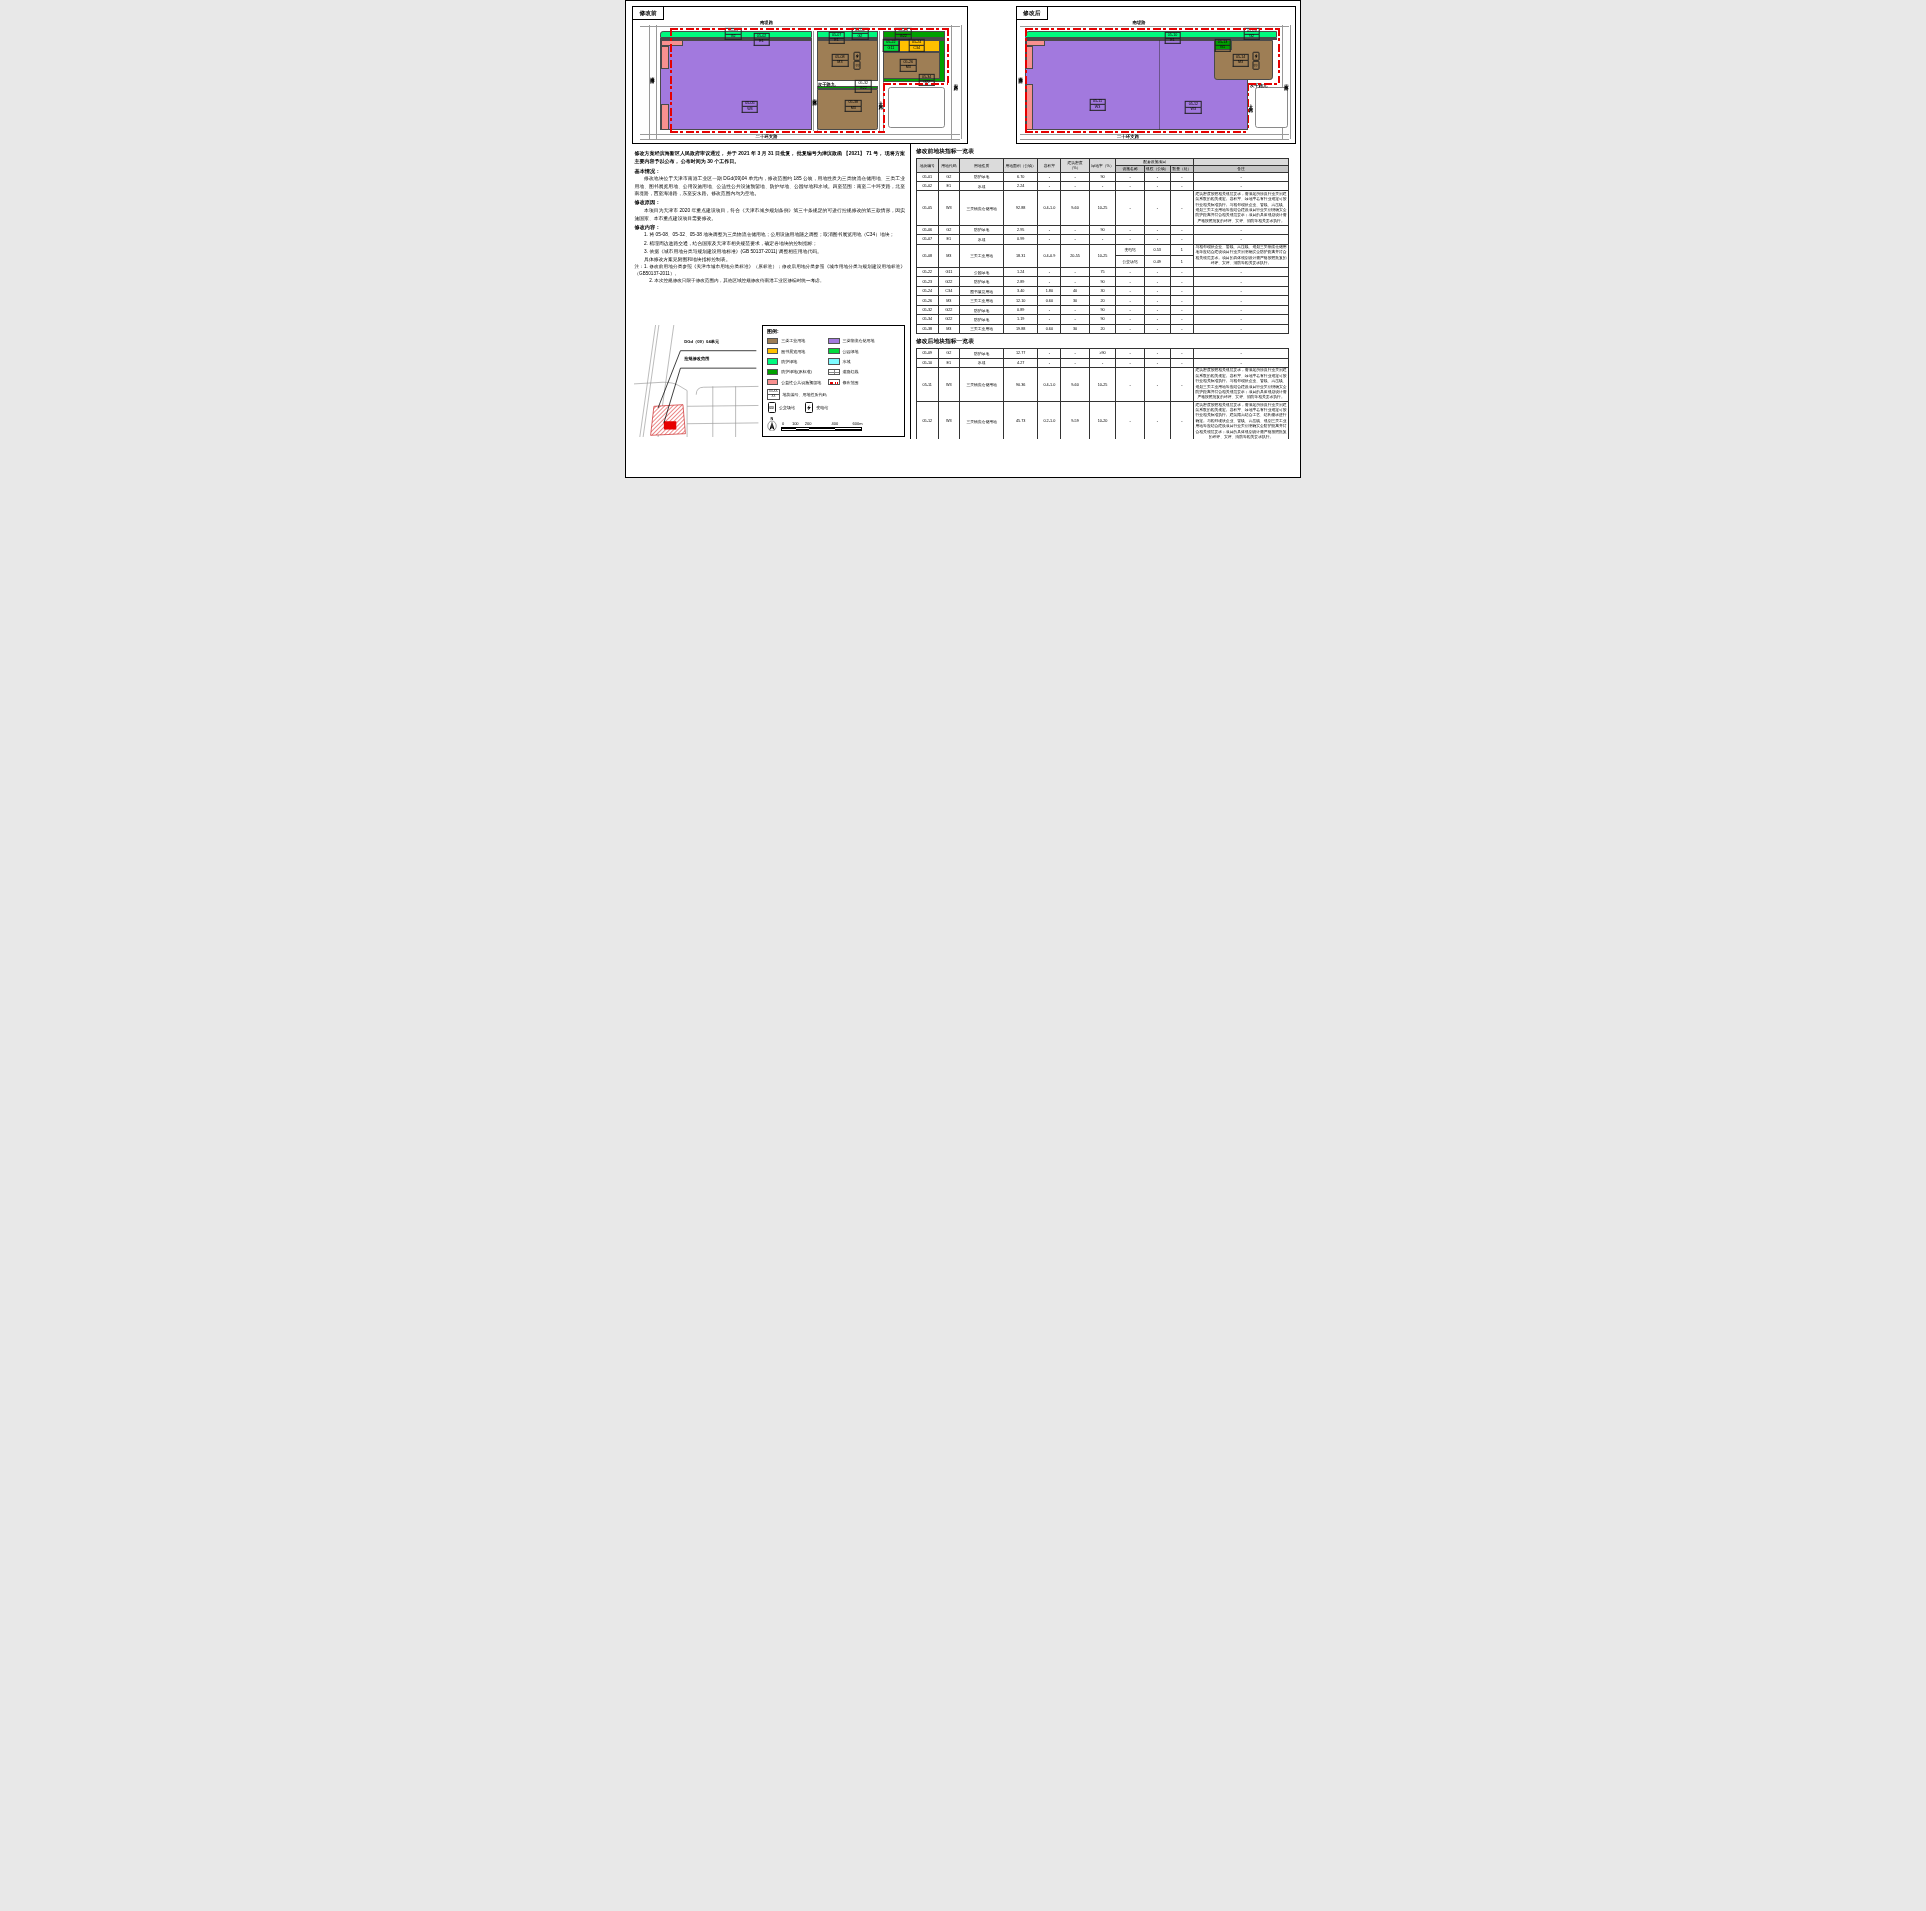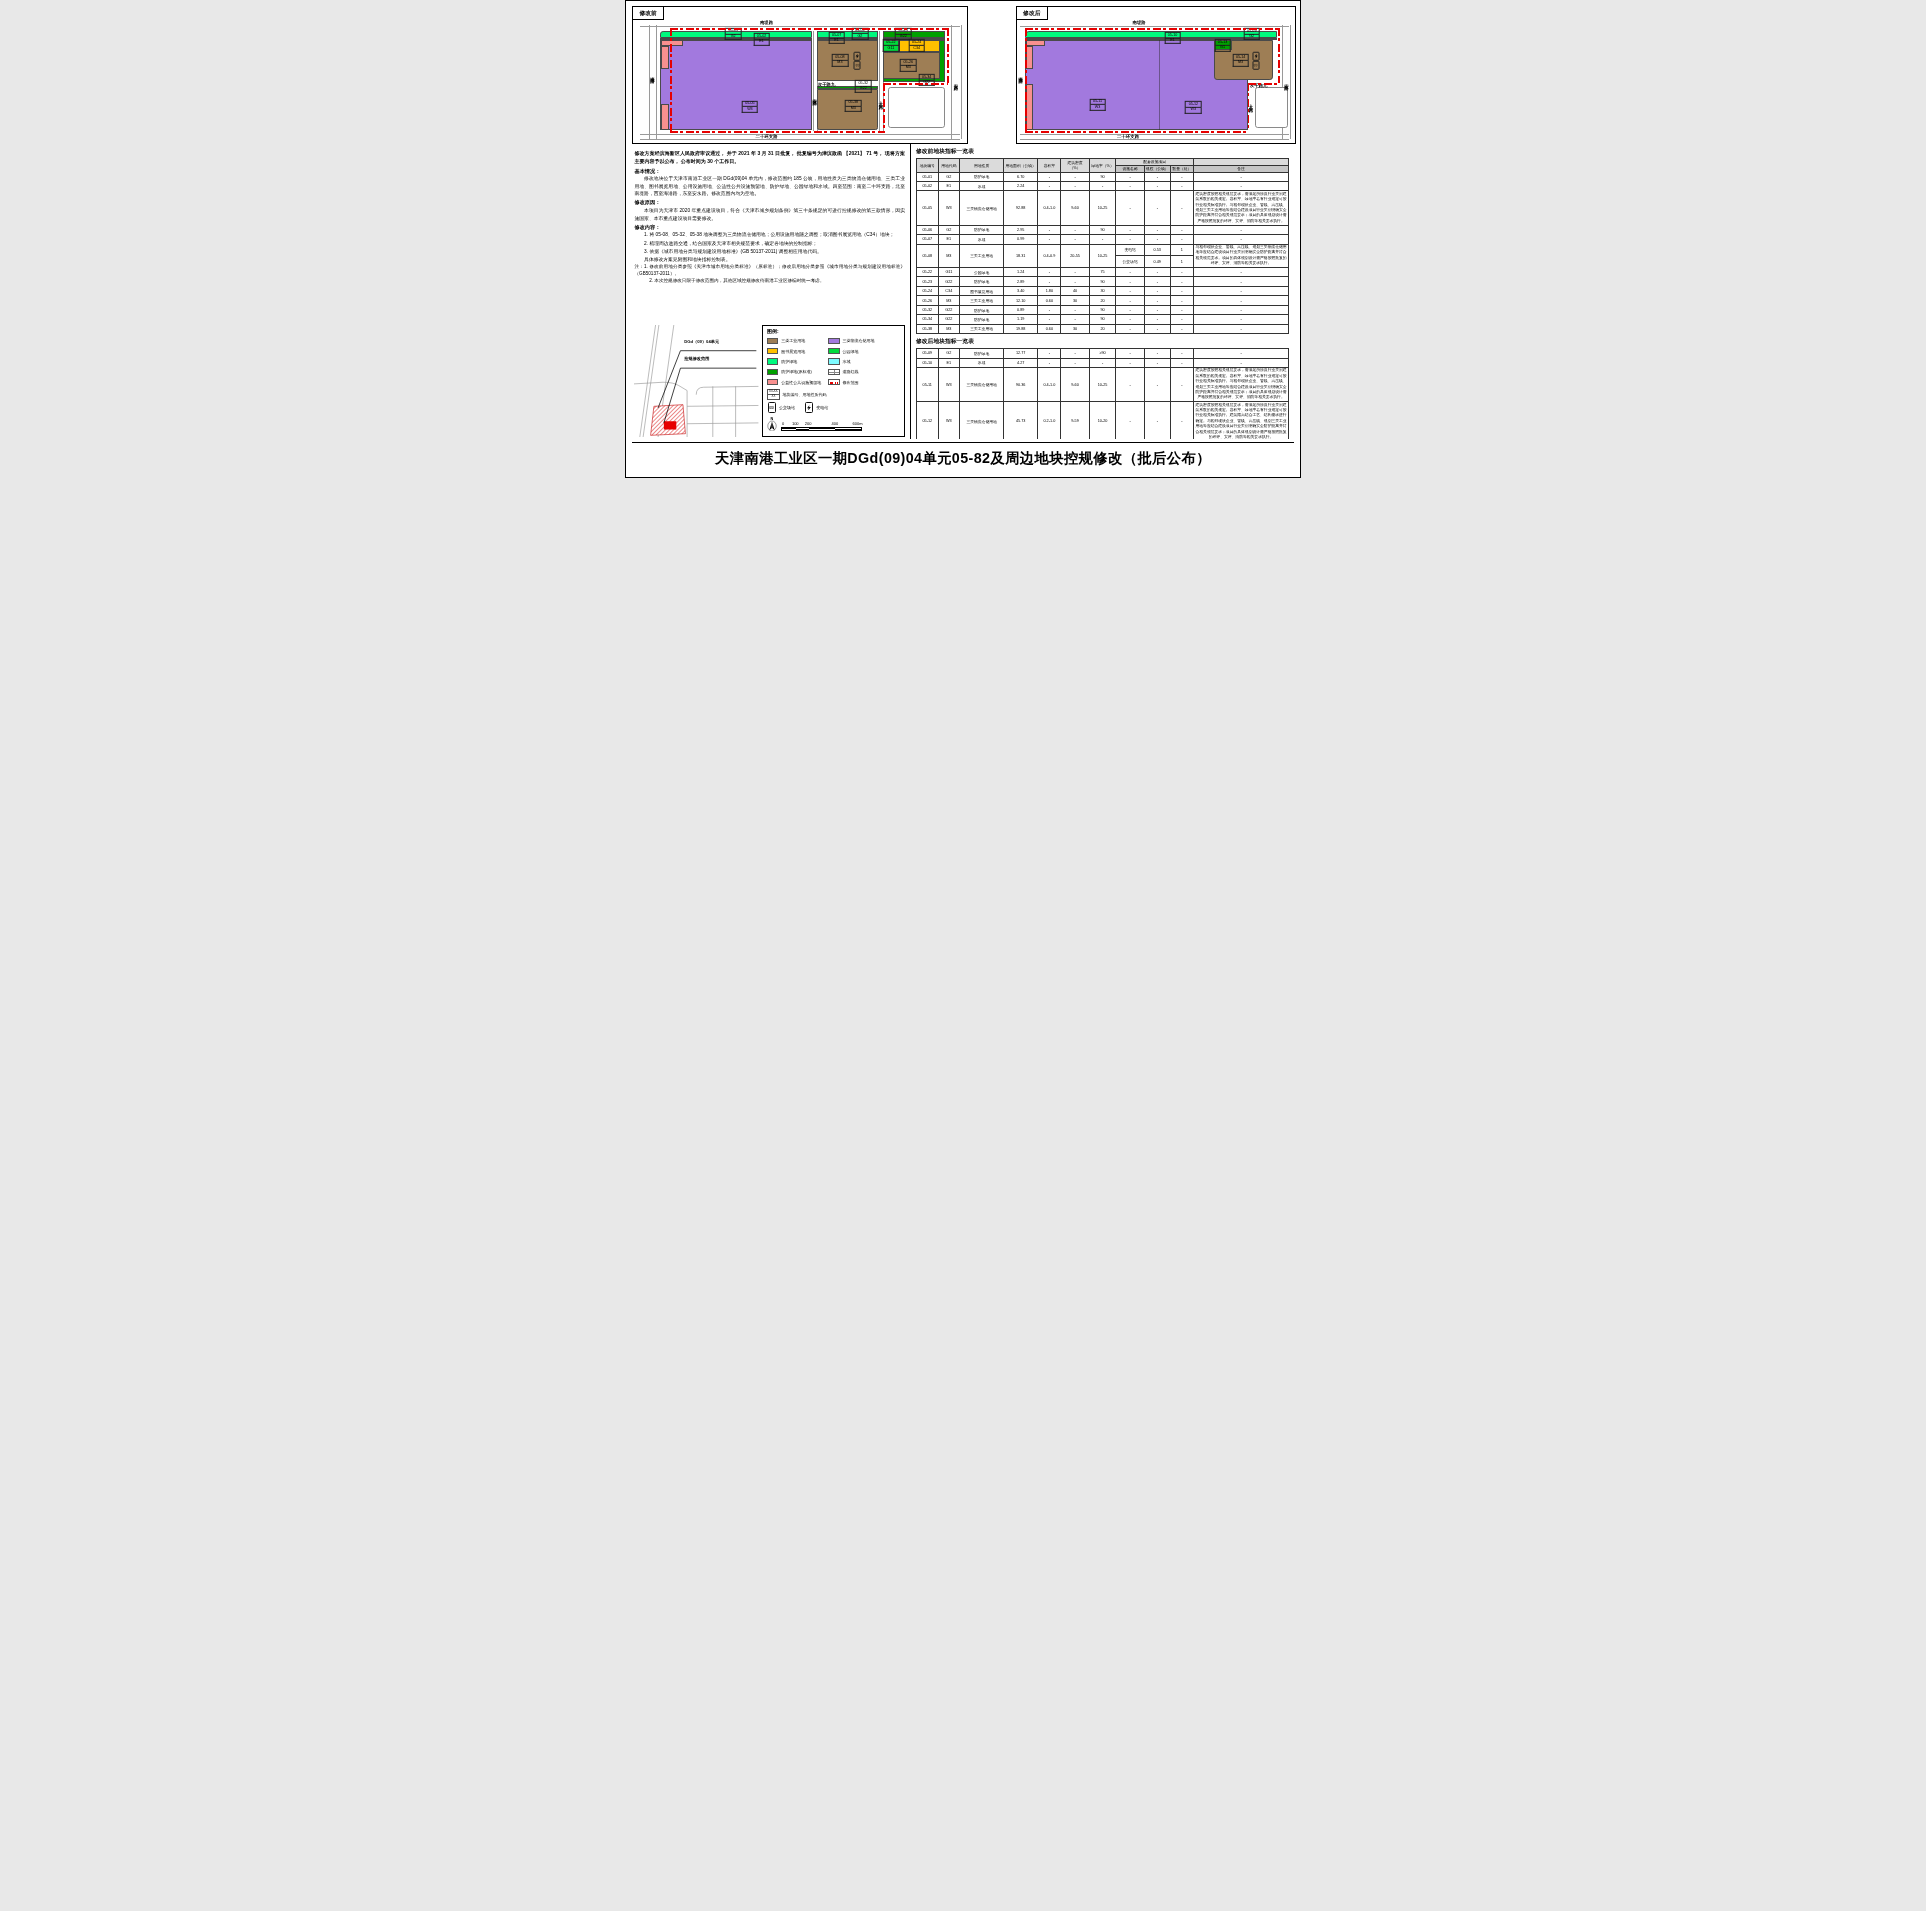--- a/index.html
+++ b/index.html
@@ -724,18 +724,15 @@
               <td>0.53</td>
               <td>1</td>
               <td rowspan="2" class="remark-long">与相邻现状企业、管线、高压线、规划三类物流仓储用地等应结合建设项目行业类别明确安全防护距离并符合相关规范要求。项目的具体规划设计需严格按照批复的环评、安评、消防等相关要求执行。建筑限高结合工艺、结构需求进行确定。</td>
             </tr>
           </tbody>
       </table>
 
     </div>
   </div>
 
-  <div class="titleband">
-    <div class="main-title">天津南港工业区一期DGd(09)04单元05-82及周边地块控规修改（批后公布）</div>
-  </div>
 
 </div>
 
 
 </body></html>

